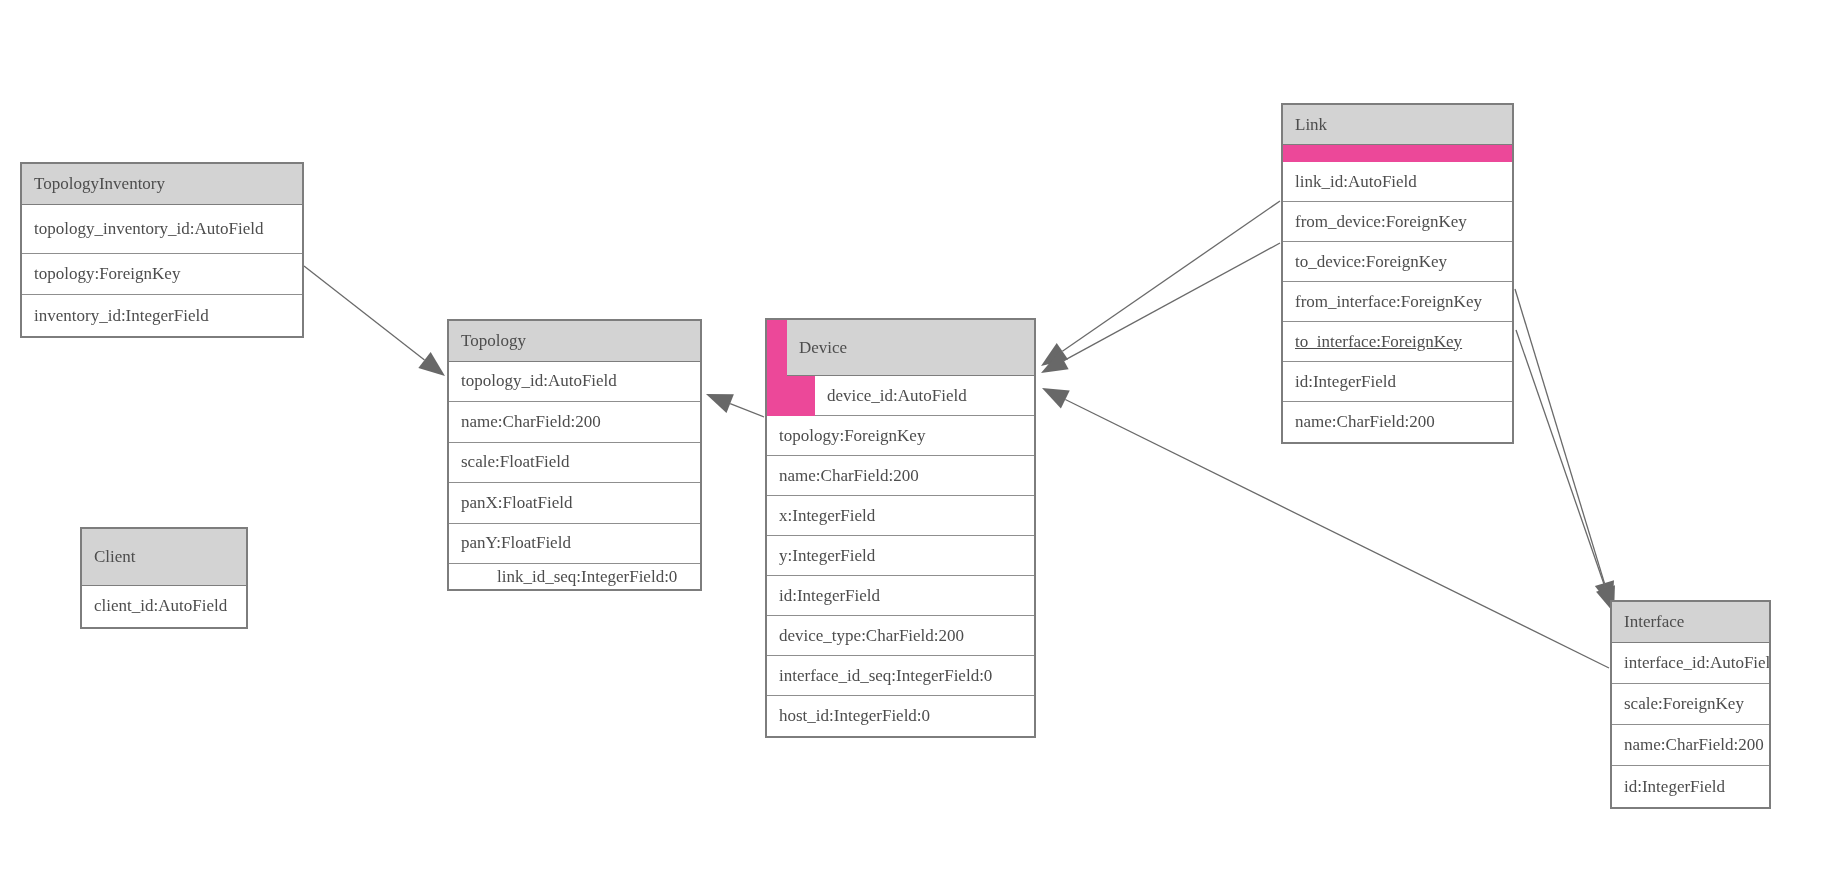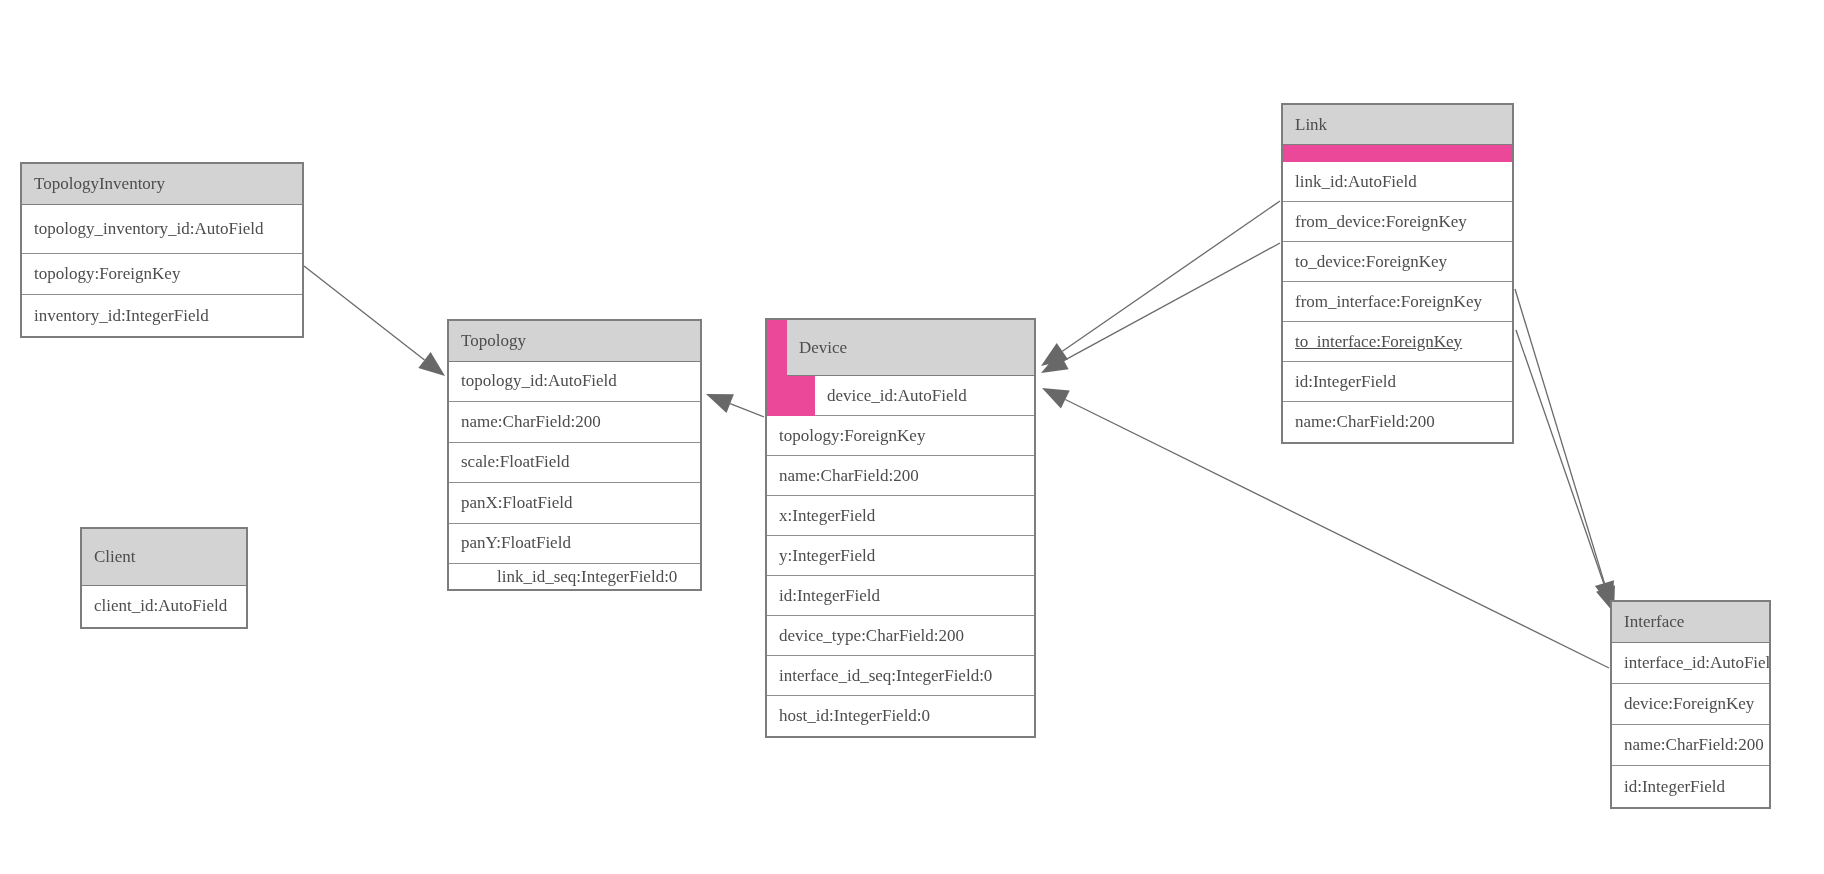--- a/index.html
+++ b/index.html
@@ -113,17 +113,17 @@
       <div class="row" style="height: 40px;">from_device:ForeignKey</div>
       <div class="row" style="height: 40px;">to_device:ForeignKey</div>
       <div class="row" style="height: 40px;">from_interface:ForeignKey</div>
       <div class="row" style="height: 40px; text-decoration: underline;">to_interface:ForeignKey</div>
       <div class="row" style="height: 40px;">id:IntegerField</div>
       <div class="row" style="height: 40px;">name:CharField:200</div>
     </div>
     <div class="entity" style="left: 1610px; top: 568px; width: 161px; margin-top: 32px;">
       <div class="hdr" style="height: 41px;">Interface</div>
       <div class="row" style="height: 41px;">interface_id:AutoField</div>
-      <div class="row" style="height: 41px;">device:ForeignKey</div>
+      <div class="row" style="height: 41px;">scale:ForeignKey</div>
       <div class="row" style="height: 41px;">name:CharField:200</div>
       <div class="row" style="height: 41px;">id:IntegerField</div>
     </div>
   </div>
 
 </body></html>

